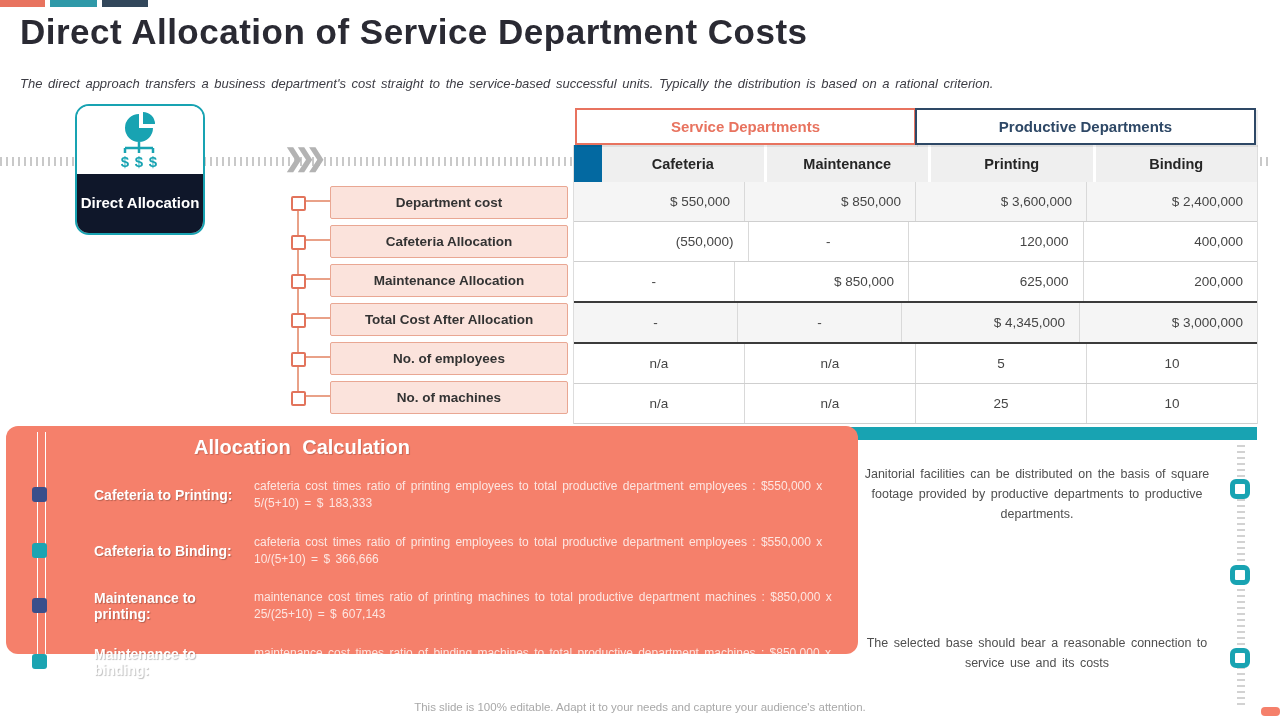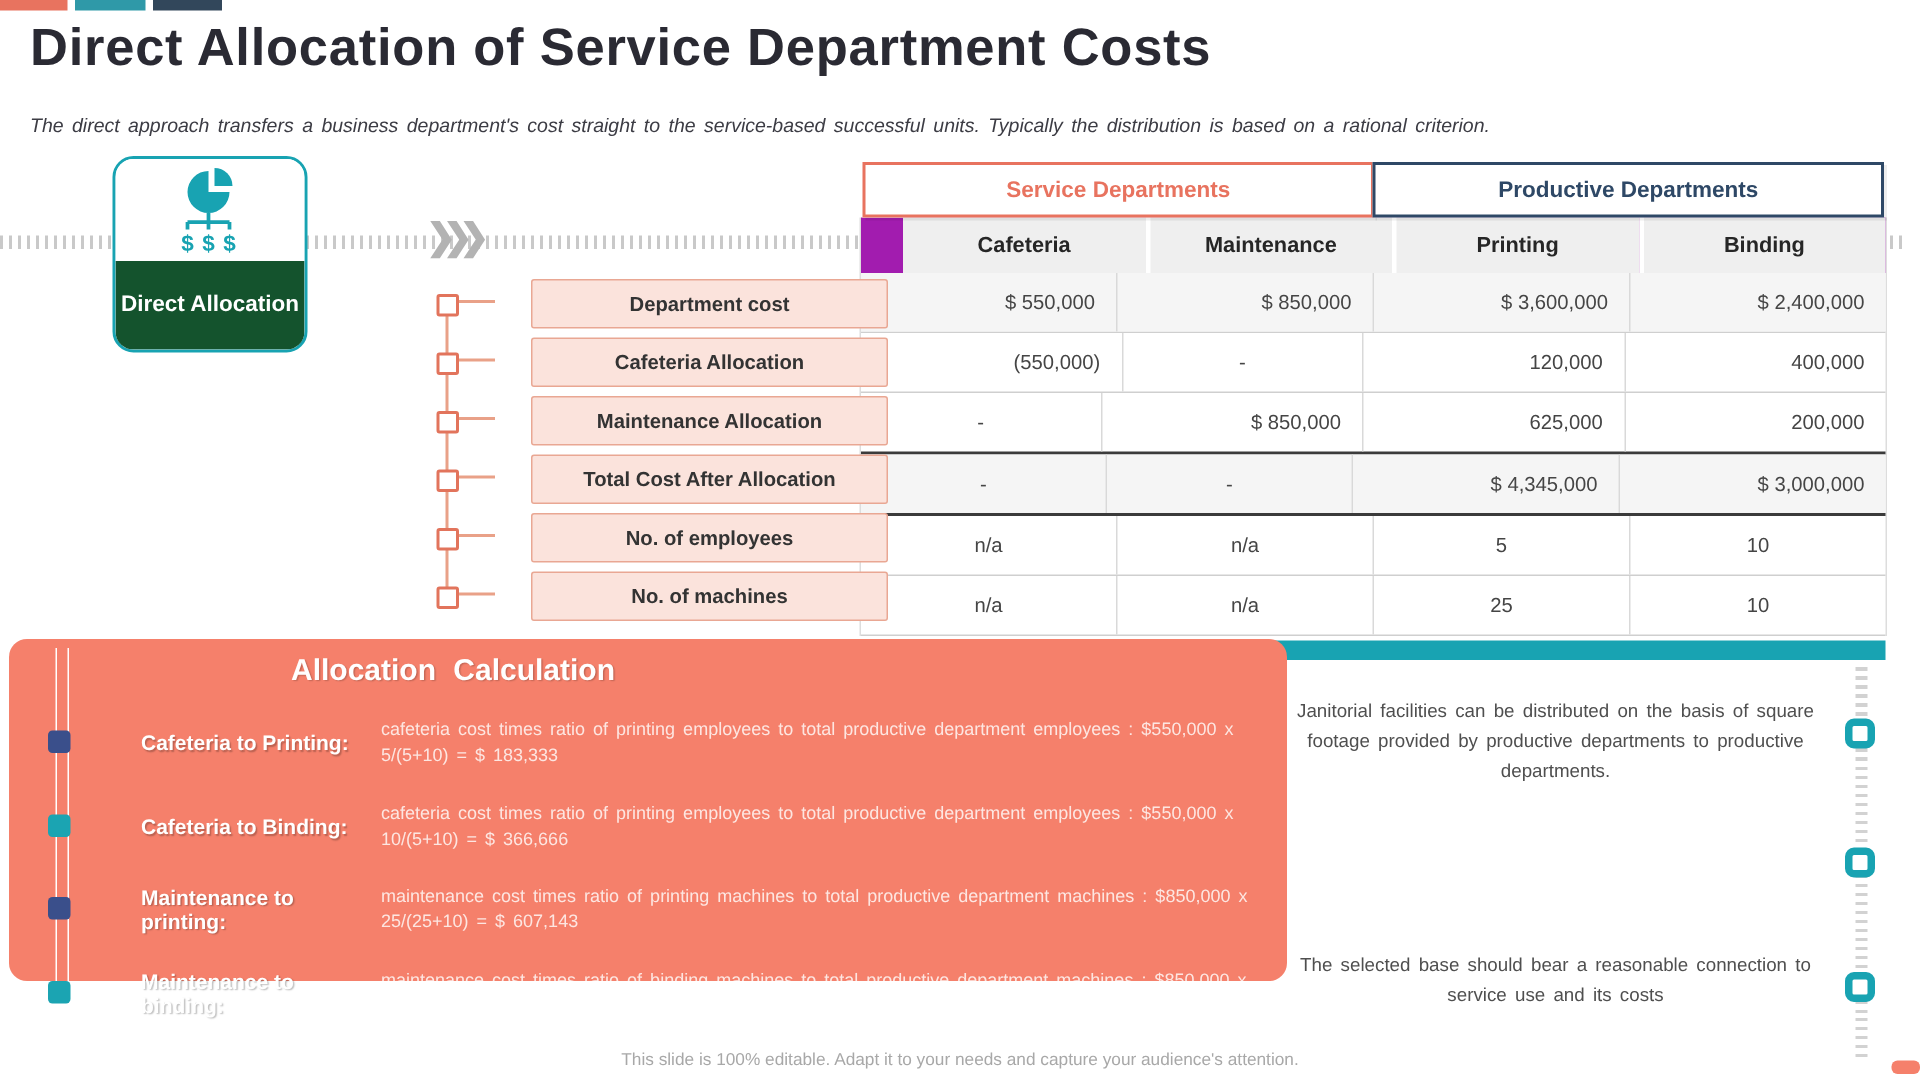--- a/index.html
+++ b/index.html
@@ -23,43 +23,43 @@
   .hatch-v{position:absolute;left:1237px;top:443px;width:8px;height:262px;z-index:0;
            background:repeating-linear-gradient(0deg,#d2d2d2 0 2px,transparent 2px 6px);}
   .chevrons{position:absolute;left:284px;top:144px;z-index:1;color:#b3b3b3;font-size:24px;
             font-weight:700;letter-spacing:-9px;width:60px;}
 
   
   .badge{position:absolute;left:75px;top:104px;width:126px;height:127px;z-index:2;
          border:2px solid #18a3b2;border-radius:14px;background:#fff;overflow:hidden;
          display:flex;flex-direction:column;}
   .badge-icon{height:68px;display:flex;align-items:center;justify-content:center;background:#fff;}
-  .badge-label{flex:1;background:#14532d;color:#fff;font-weight:700;font-size:15px;
+  .badge-label{flex:1;background:#0f172a;color:#fff;font-weight:700;font-size:15px;
                display:flex;align-items:center;justify-content:center;text-align:center;line-height:1.35;}
 
   
   .vline-salmon{position:absolute;left:297px;top:201px;width:2px;height:196px;background:#e9a188;z-index:1;}
   .conn-sq{position:absolute;left:291px;width:11px;height:11px;background:#fff;border:2px solid #e2745c;
            border-radius:2px;z-index:2;}
   .conn-ln{position:absolute;left:305px;width:25px;height:2px;background:#e9a188;z-index:1;}
   .rowlab{position:absolute;left:330px;width:236px;height:31px;background:#fbe3dc;border:1px solid #e9a793;
           border-radius:2px;display:flex;align-items:center;justify-content:center;z-index:2;
-          font-size:13.5px;font-weight:700;color:#333;margin-left:24px;}
+          font-size:13.5px;font-weight:700;color:#333;}
 
   
   .ghead{position:absolute;top:108px;height:33px;background:#fff;display:flex;align-items:center;
          justify-content:center;font-size:15px;font-weight:700;z-index:2;box-shadow:2px 2px 0 rgba(0,0,0,0.07);}
   .ghead.service{left:575px;width:337px;border:2px solid #e8735f;color:#e8735f;}
   .ghead.productive{left:915px;width:337px;border:2px solid #2e4866;color:#2e4866;}
 
   
   .tbl{position:absolute;left:573px;top:145px;width:683px;z-index:1;background:#fff;
        border-left:1px solid #ddd;border-right:1px solid #ddd;}
   .trow{display:flex;height:39px;border-bottom:1px solid #cfcfcf;}
-  .trow.hdr{height:37px;border-bottom:none;background:#a21caf;padding-left:28px;}
+  .trow.hdr{height:37px;border-bottom:none;background:#0369a1;padding-left:28px;}
   .hcell{flex:1;background:#efefef;display:flex;align-items:center;justify-content:center;
          font-size:14.5px;font-weight:700;color:#262626;}
   .hcell + .hcell{border-left:3px solid #fff;}
   .tcell{flex:1;display:flex;align-items:center;font-size:13.5px;color:#454545;}
   .tcell + .tcell{border-left:1px solid #d9d9d9;}
   .tcell.num{justify-content:flex-end;padding-right:14px;}
   .tcell.ctr{justify-content:center;}
   .trow.shade .tcell{background:#f5f5f5;}
   .trow.r2{border-bottom:none;}
   .trow.r3{border-top:2px solid #3b3b3b;border-bottom:2px solid #3b3b3b;}

